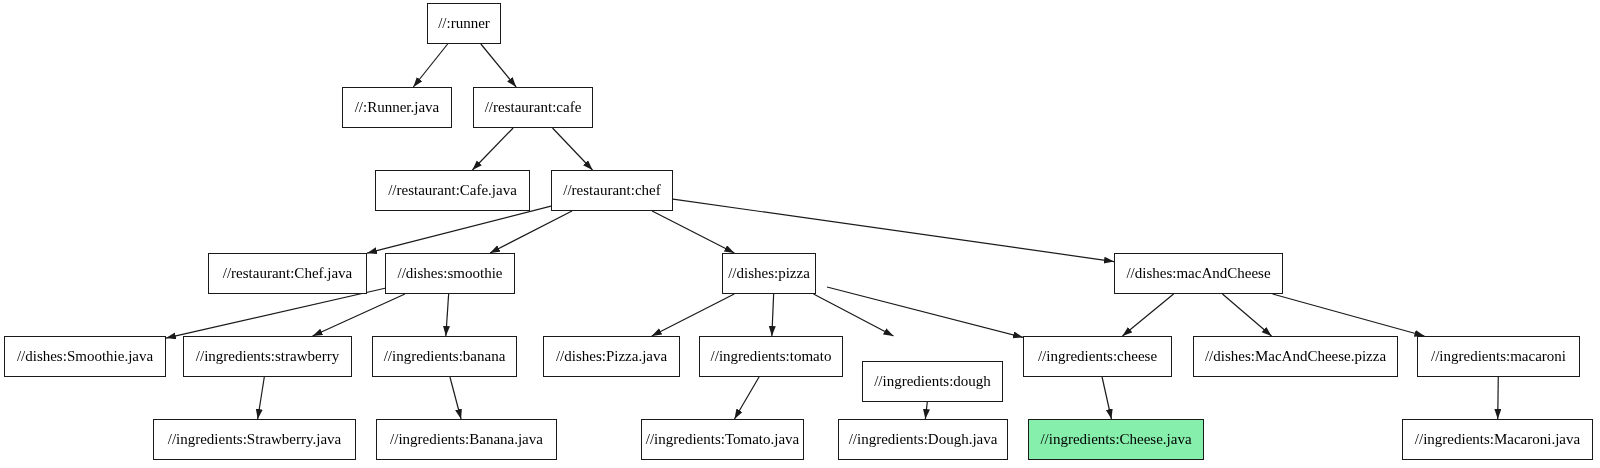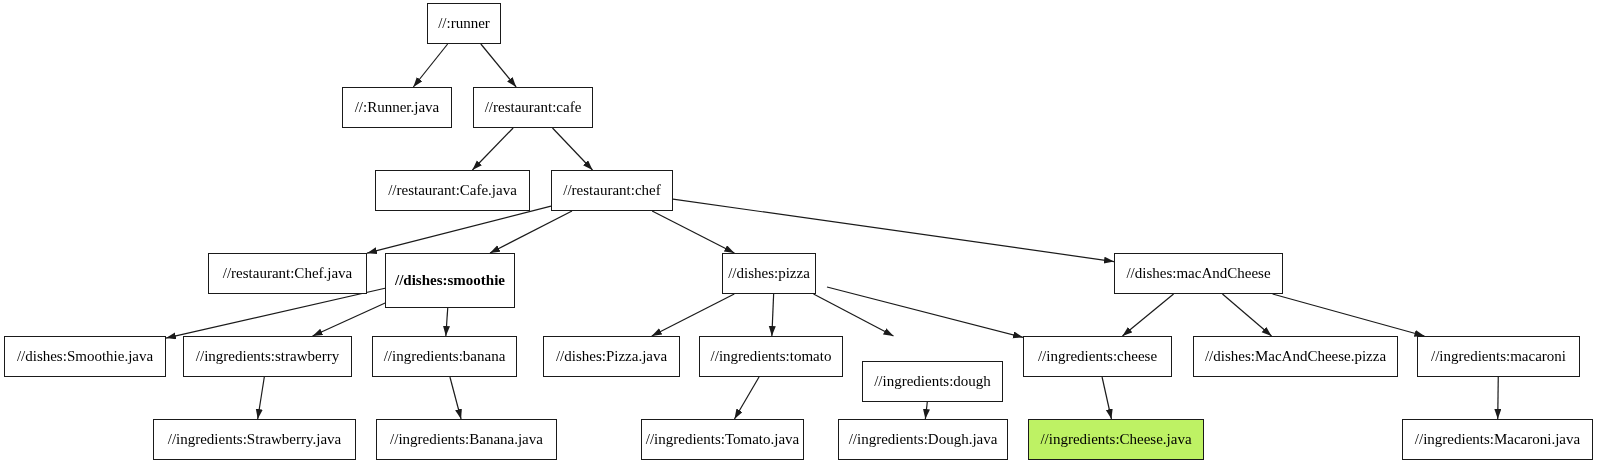--- a/index.html
+++ b/index.html
@@ -98,21 +98,21 @@
       </div>
       <div class="node" style="left: 375px; top: 170px; width: 155px; height: 41px; background: rgb(255, 255, 255); border-color: rgb(26, 26, 26); color: rgb(0, 0, 0);">
         <span>//restaurant:Cafe.java</span>
       </div>
       <div class="node" style="left: 551px; top: 170px; width: 122px; height: 41px; background: rgb(255, 255, 255); border-color: rgb(26, 26, 26); color: rgb(0, 0, 0);">
         <span>//restaurant:chef</span>
       </div>
       <div class="node" style="left: 208px; top: 253px; width: 159px; height: 41px; background: rgb(255, 255, 255); border-color: rgb(26, 26, 26); color: rgb(0, 0, 0);">
         <span>//restaurant:Chef.java</span>
       </div>
-      <div class="node" style="left: 385px; top: 253px; width: 130px; height: 55px; background: rgb(255, 255, 255); border-color: rgb(26, 26, 26); color: rgb(0, 0, 0); font-weight: bold;">
+      <div class="node" style="left: 385px; top: 253px; width: 130px; height: 41px; background: rgb(255, 255, 255); border-color: rgb(26, 26, 26); color: rgb(0, 0, 0);">
         <span>//dishes:smoothie</span>
       </div>
       <div class="node" style="left: 722px; top: 253px; width: 94px; height: 41px; background: rgb(255, 255, 255); border-color: rgb(26, 26, 26); color: rgb(0, 0, 0);">
         <span>//dishes:pizza</span>
       </div>
       <div class="node" style="left: 1114px; top: 253px; width: 169px; height: 41px; background: rgb(255, 255, 255); border-color: rgb(26, 26, 26); color: rgb(0, 0, 0);">
         <span>//dishes:macAndCheese</span>
       </div>
       <div class="node" style="left: 4px; top: 336px; width: 162px; height: 41px; background: rgb(255, 255, 255); border-color: rgb(26, 26, 26); color: rgb(0, 0, 0);">
         <span>//dishes:Smoothie.java</span>
@@ -146,20 +146,20 @@
       </div>
       <div class="node" style="left: 376px; top: 419px; width: 181px; height: 41px; background: rgb(255, 255, 255); border-color: rgb(26, 26, 26); color: rgb(0, 0, 0);">
         <span>//ingredients:Banana.java</span>
       </div>
       <div class="node" style="left: 641px; top: 419px; width: 163px; height: 41px; background: rgb(255, 255, 255); border-color: rgb(26, 26, 26); color: rgb(0, 0, 0);">
         <span>//ingredients:Tomato.java</span>
       </div>
       <div class="node" style="left: 838px; top: 419px; width: 170px; height: 41px; background: rgb(255, 255, 255); border-color: rgb(26, 26, 26); color: rgb(0, 0, 0);">
         <span>//ingredients:Dough.java</span>
       </div>
-      <div class="node" style="left: 1028px; top: 419px; width: 176px; height: 41px; background: #bef264; border-color: rgb(26, 26, 26); color: rgb(0, 0, 0);">
+      <div class="node" style="left: 1028px; top: 419px; width: 176px; height: 41px; background: #86efac; border-color: rgb(26, 26, 26); color: rgb(0, 0, 0);">
         <span>//ingredients:Cheese.java</span>
       </div>
       <div class="node" style="left: 1402px; top: 419px; width: 191px; height: 41px; background: rgb(255, 255, 255); border-color: rgb(26, 26, 26); color: rgb(0, 0, 0);">
         <span>//ingredients:Macaroni.java</span>
       </div>
     </div>
 </div>
 
 </body></html>

